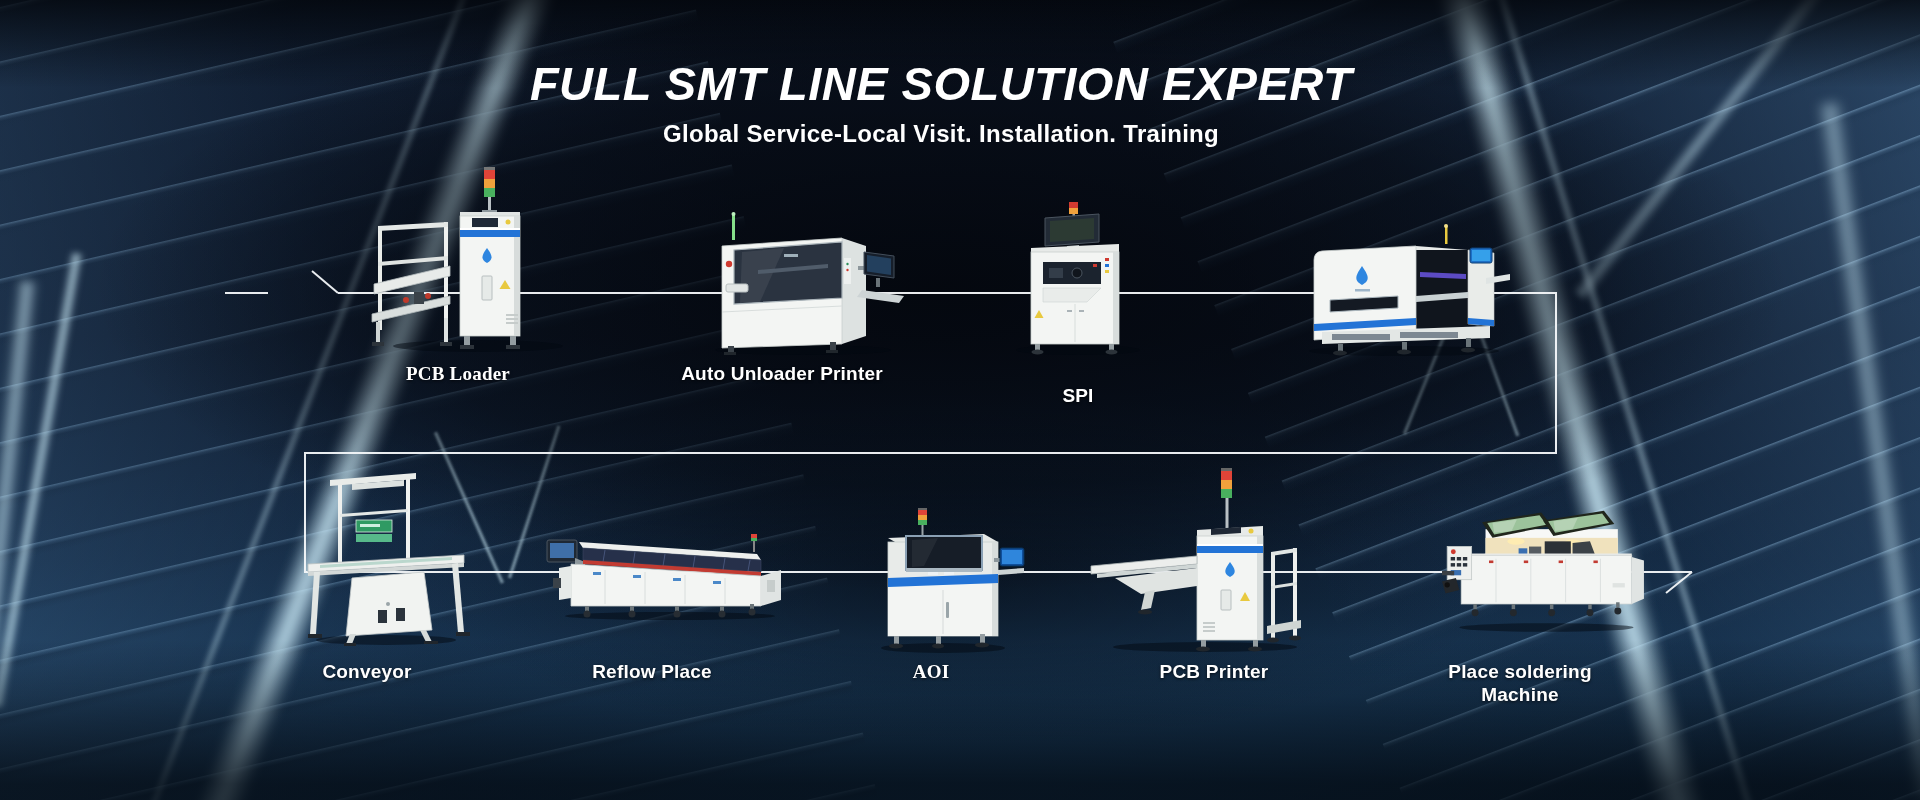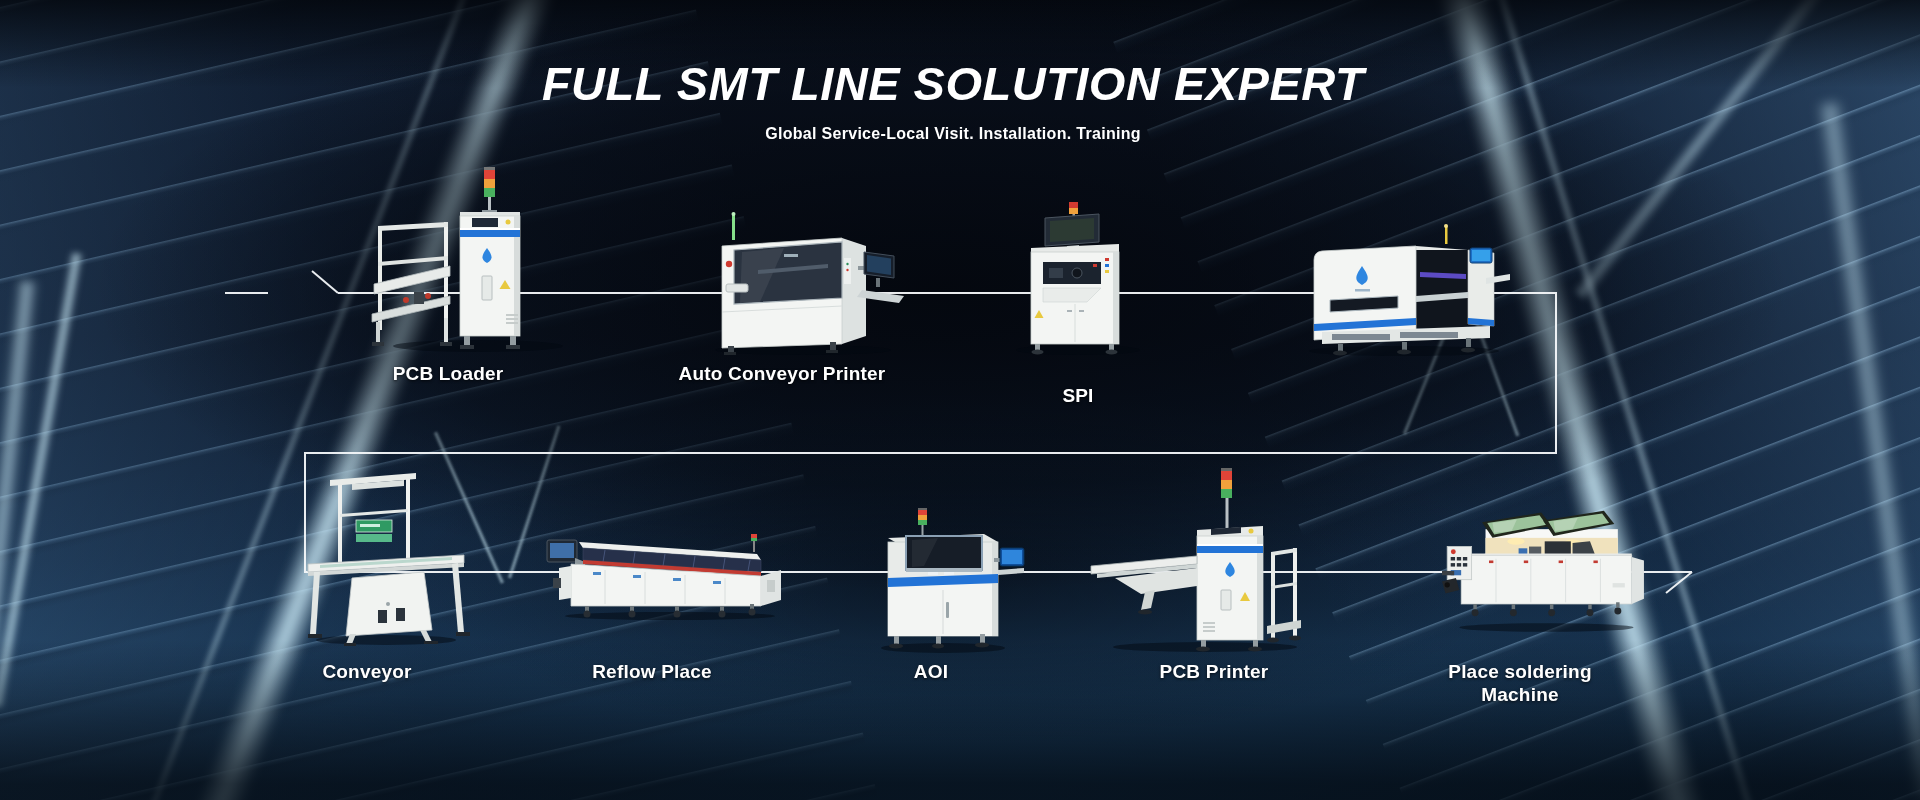--- a/index.html
+++ b/index.html
@@ -32,23 +32,23 @@
     background:linear-gradient(90deg, rgba(180,225,255,0) 0%, rgba(210,242,255,0.92) 50%, rgba(180,225,255,0) 100%);
   }
   .vignette{
     position:absolute;inset:0;pointer-events:none;
     background:
       radial-gradient(58% 50% at 49% 36%, rgba(3,6,12,0.88) 0%, rgba(3,6,12,0.50) 50%, rgba(3,6,12,0) 76%),
       radial-gradient(46% 34% at 50% 72%, rgba(3,6,12,0.55) 0%, rgba(3,6,12,0) 62%),
       linear-gradient(180deg, rgba(2,5,10,0.8) 0%, rgba(2,5,10,0) 11%),
       linear-gradient(180deg, rgba(0,0,0,0) 80%, rgba(3,10,18,0.78) 98%);
   }
-  .header{position:absolute;left:16px;top:58px;width:1874px;text-align:center;z-index:6;color:#fff;}
+  .header{position:absolute;left:4px;top:58px;width:1874px;text-align:center;z-index:6;color:#fff;}
   .title{font-size:47px;line-height:52px;font-weight:bold;font-style:italic;letter-spacing:.5px;}
-  .subtitle{margin-top:10px;font-size:16px;line-height:28px;font-weight:bold;letter-spacing:.3px;}
+  .subtitle{margin-top:10px;font-size:24px;line-height:28px;font-weight:bold;letter-spacing:.3px;}
   .flow{position:absolute;inset:0;z-index:3;}
   .machine{position:absolute;z-index:5;}
   .machine svg{display:block;width:100%;height:100%;}
   .mlabel{
     position:absolute;z-index:6;color:#fff;font-size:19px;line-height:23px;
     font-weight:bold;text-align:center;letter-spacing:.2px;
     text-shadow:0 1px 3px rgba(0,0,0,.7);
   }
 </style>
 </head>
@@ -409,26 +409,26 @@
       <g fill="#23282d">
         <circle cx="38" cy="120" r="4"></circle>
           <circle cx="82" cy="120" r="4"></circle>
         <circle cx="126" cy="120" r="4"></circle>
           <circle cx="170" cy="120" r="4"></circle>
         <circle cx="202" cy="118" r="4"></circle>
       </g>
     </svg>
   </figure>
 
-  <div class="mlabel" style="left:348px;top:362px;width:200px;">PCB Loader</div>
-  <div class="mlabel" style="left:662px;top:362px;width:240px;">Auto Conveyor Printer</div>
+  <div class="mlabel" style="left:358px;top:362px;width:200px;font-family:Liberation Serif, serif;">PCB Loader</div>
+  <div class="mlabel" style="left:662px;top:362px;width:240px;">Auto Unloader Printer</div>
   <div class="mlabel" style="left:1018px;top:384px;width:120px;">SPI</div>
   <div class="mlabel" style="left:287px;top:660px;width:160px;">Conveyor</div>
   <div class="mlabel" style="left:572px;top:660px;width:160px;">Reflow Place</div>
-  <div class="mlabel" style="left:871px;top:660px;width:120px;">AOI</div>
+  <div class="mlabel" style="left:871px;top:660px;width:120px;font-family:Liberation Serif, serif;">AOI</div>
   <div class="mlabel" style="left:1124px;top:660px;width:180px;">PCB Printer</div>
   <div class="mlabel" style="left:1425px;top:660px;width:190px;">Place soldering Machine</div>
 
   <div class="header">
     <div class="title">FULL SMT LINE SOLUTION EXPERT</div>
     <div class="subtitle">Global Service-Local Visit. Installation. Training</div>
   </div>
 
 </div>
 

